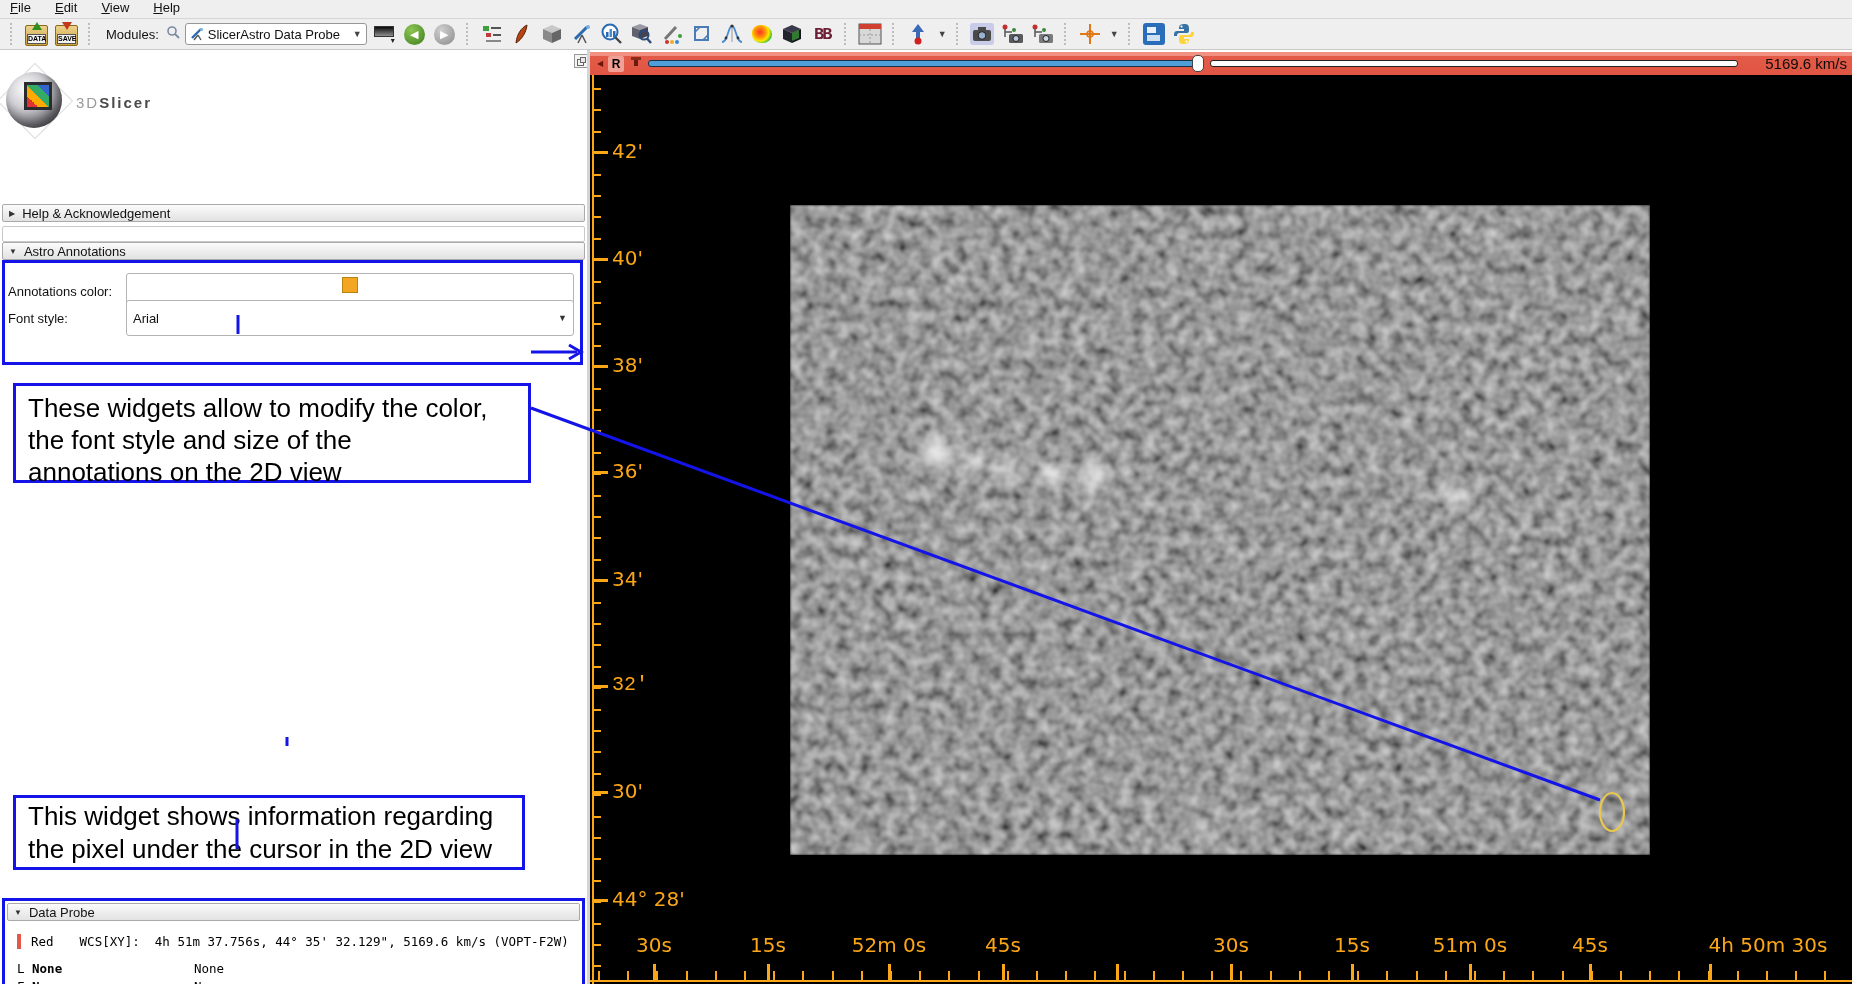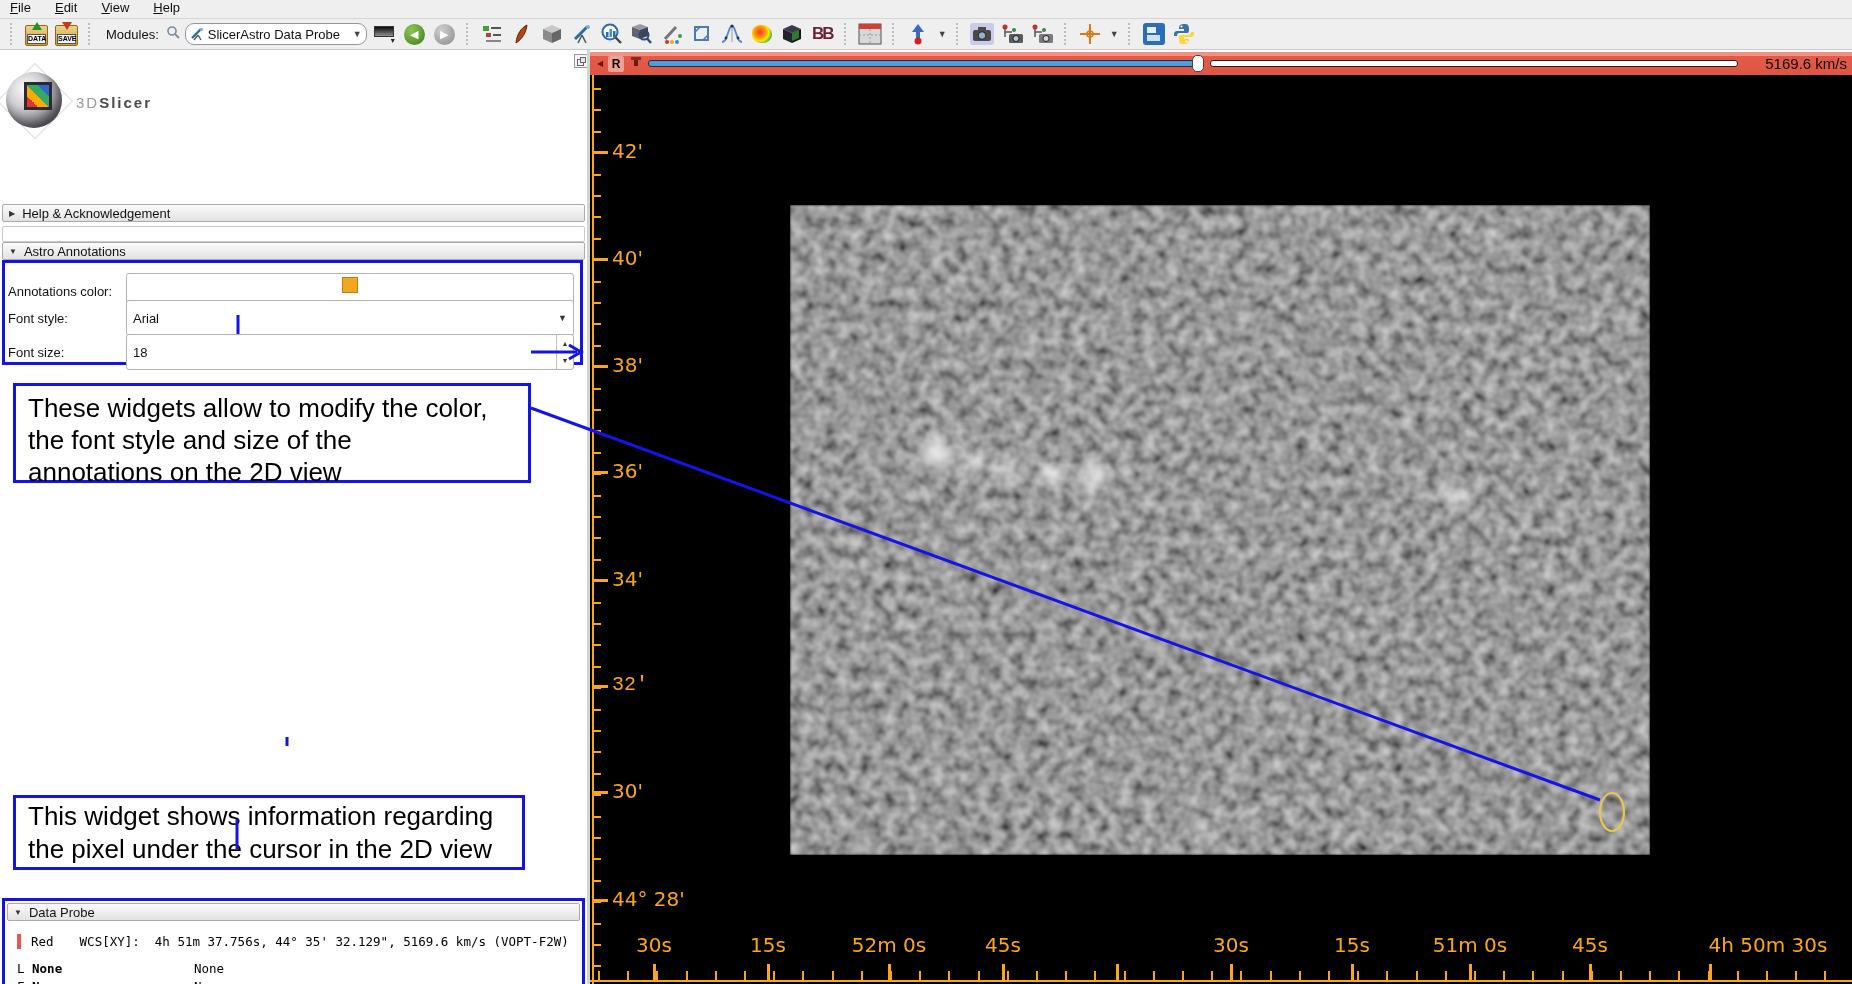--- a/index.html
+++ b/index.html
@@ -25,33 +25,33 @@
             border:1px solid #8a6a1a; border-radius:2px; position:relative; margin-top:3px;}
   .flabel { position:absolute; bottom:1px; left:1px; right:1px; font-size:7px; font-weight:bold;
             text-align:center; background:#f2f2f2; color:#000; line-height:8px; border:1px solid #555;}
   .tri-up { position:absolute; top:-4px; left:6px; width:0; height:0;
             border-left:5px solid transparent; border-right:5px solid transparent;
             border-bottom:8px solid #2f8f1f; }
   .tri-down { position:absolute; top:-4px; left:6px; width:0; height:0;
             border-left:5px solid transparent; border-right:5px solid transparent;
             border-top:8px solid #c23a1a; }
   .modules-label { font-size:13px; color:#111; margin:0 2px 0 4px; }
-  .combo { width:182px; height:22px; background:#fff; border:1px solid #979797; border-radius:9px;
+  .combo { width:182px; height:22px; background:#fff; border:1px solid #979797; border-radius:3px;
            display:flex; align-items:center; padding:0 4px; gap:4px; font-size:13px; color:#111; }
   .combo .caret { margin-left:auto; font-size:9px; color:#444; }
   .hist { width:20px; height:11px; background:linear-gradient(#0a0a0a,#909090);
           border:1px solid #333; margin-top:-6px;}
   .hist-caret { position:absolute; bottom:2px; right:2px; font-size:8px; color:#222; }
   .navball { width:21px; height:21px; border-radius:50%; color:#fff; font-size:11px;
              display:flex; align-items:center; justify-content:center; }
   .nav-back { background:radial-gradient(circle at 35% 30%, #8cc653, #3d7d1e); }
   .nav-fwd  { background:radial-gradient(circle at 35% 30%, #cfcfcf, #8a8a8a); }
   .rainbow { width:20px; height:18px; border-radius:45% 55% 50% 50%;
              background:radial-gradient(circle at 40% 40%, #ff3030, #ff9a00 35%, #ffe800 55%, #2fbf2f 75%, #2f4fd0 95%); }
-  .bbtxt { font-family:Liberation Sans, sans-serif; font-weight:bold; font-size:17px; color:#6d1f36; letter-spacing:-2px;}
+  .bbtxt { font-family:Liberation Mono, monospace; font-weight:bold; font-size:17px; color:#6d1f36; letter-spacing:-2px;}
   .caret-sm { font-size:9px; color:#444; margin-left:2px; }
   .ext-icon { width:22px; height:22px; background:#2a6db8; border-radius:3px; position:relative; }
   .ext-icon:before { content:""; position:absolute; left:4px; top:4px; width:9px; height:6px; background:#e8f0fa;}
   .ext-icon:after { content:""; position:absolute; left:4px; top:12px; width:13px; height:6px; background:#cfe0f2;}
 
   
   .left-panel { position:absolute; left:0; top:50px; width:610px; height:934px; background:#fff; }
   .splitter { position:absolute; left:587px; top:50px; width:3px; height:934px; background:#d4d4d4; }
 
   .panel-topbar { position:absolute; top:4px; right:4px; display:flex; gap:4px; }
@@ -404,30 +404,20 @@
       <span class="wlabel">Annotations color:</span>
       <div class="wfield">
           <span class="swatch"></span>
         </div>
     </div>
     <div class="wrow" style="top:250px;">
       <span class="wlabel">Font style:</span>
       <div class="wfield">
         <span>Arial</span>
         <span class="dd">▼</span>
-      </div>
-    </div>
-    <div class="wrow" style="top:284px;">
-      <span class="wlabel">Font size:</span>
-      <div class="wfield">
-        <span>18</span>
-        <div class="spin">
-            <span>▲</span>
-            <span>▼</span>
-          </div>
       </div>
     </div>
 
     <div class="callout-box box1">
       <div>These widgets allow to modify the color,</div>
       <div>the font style and size of the</div>
       <div>annotations on the 2D view</div>
     </div>
 
     <div class="callout-box box2">

